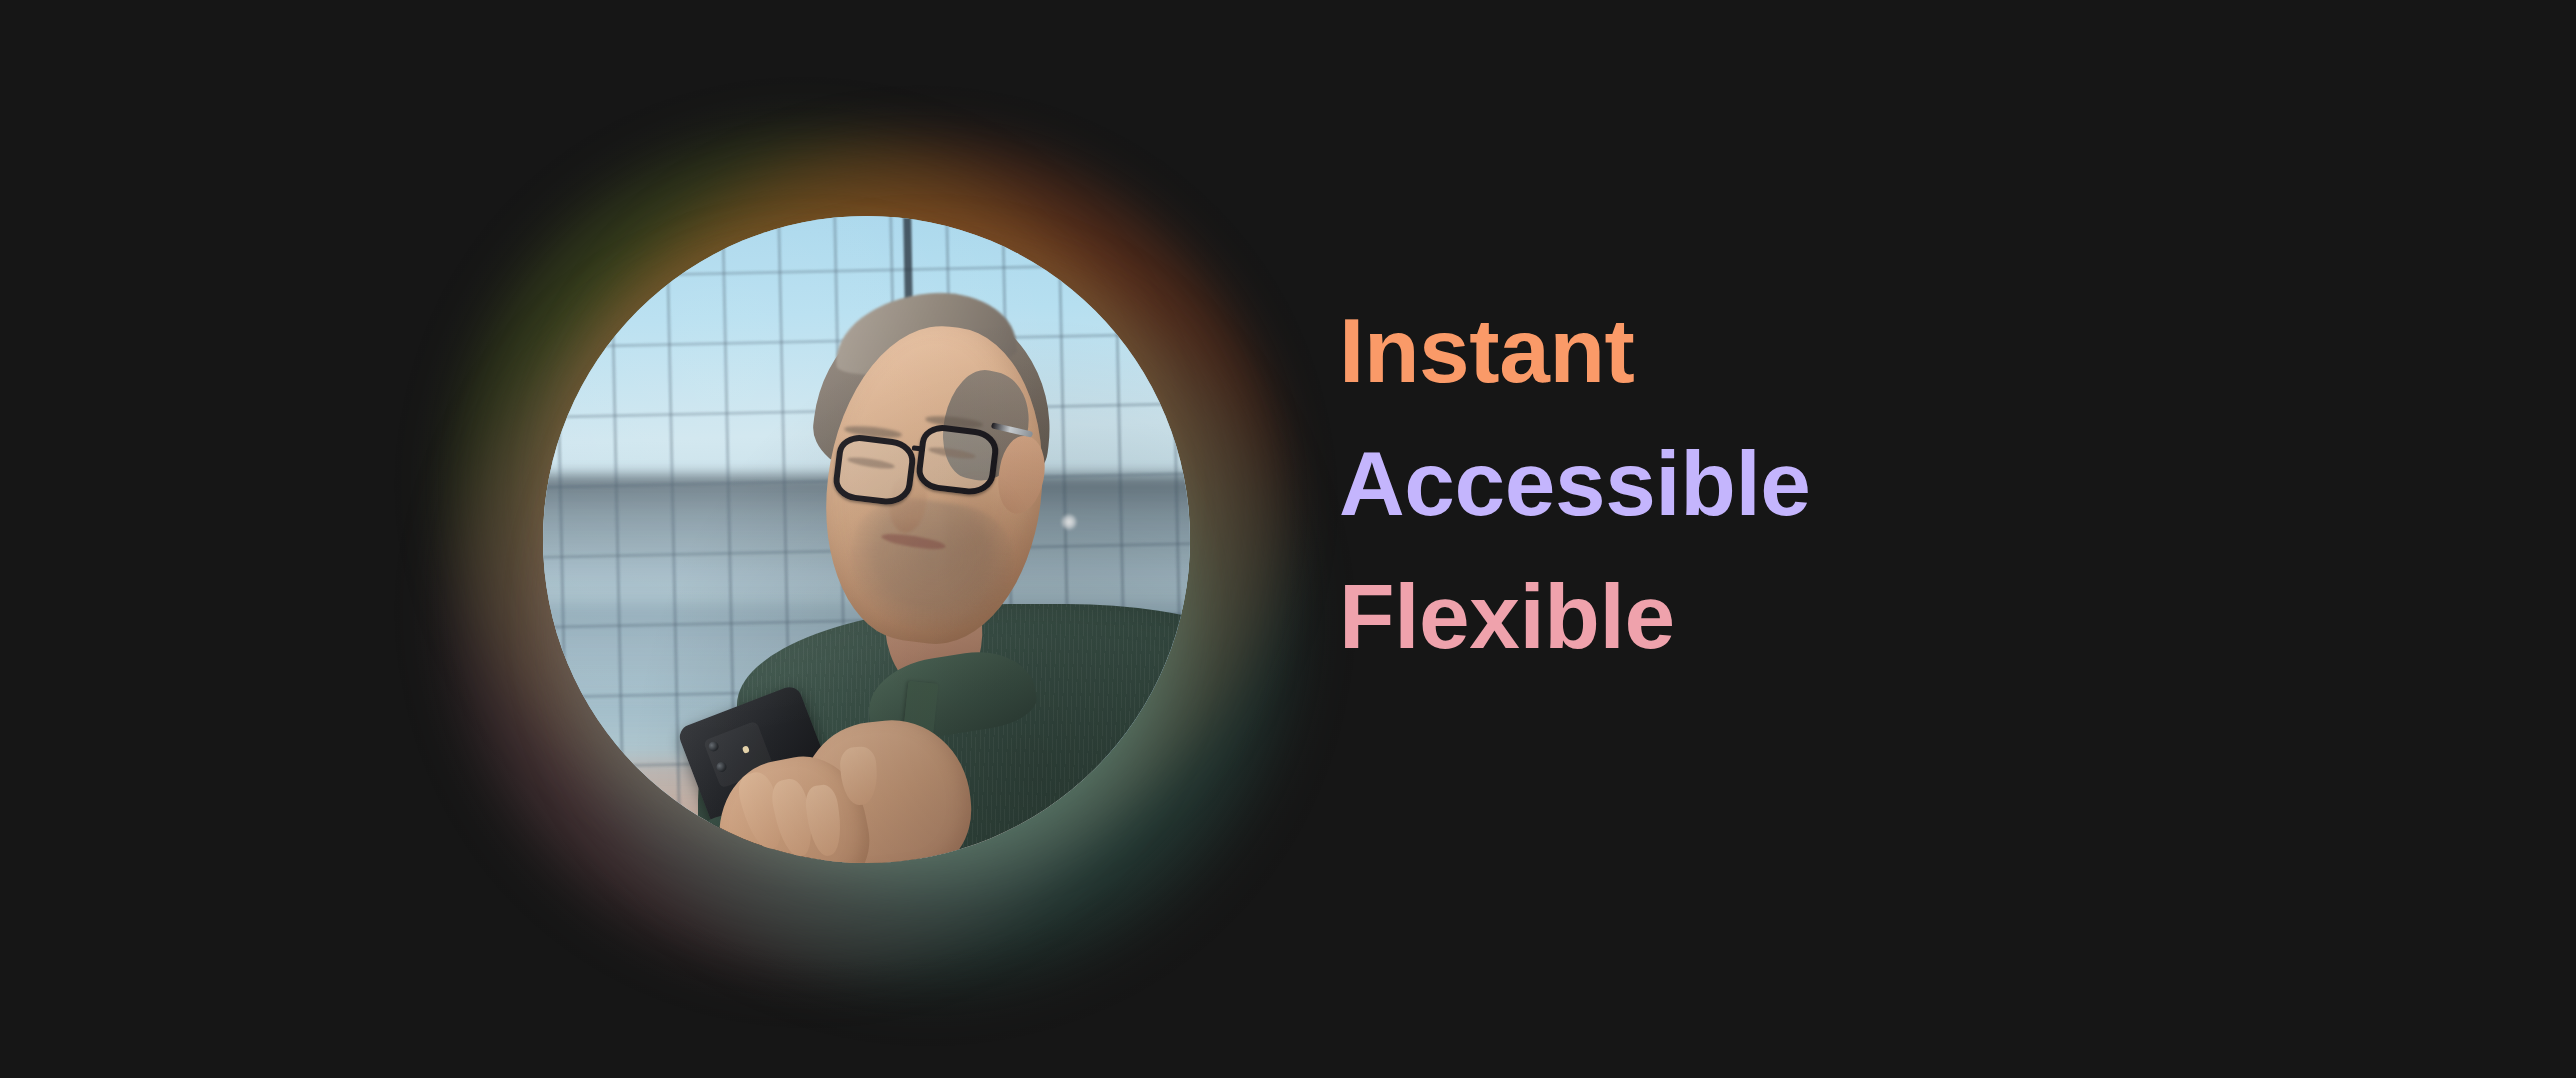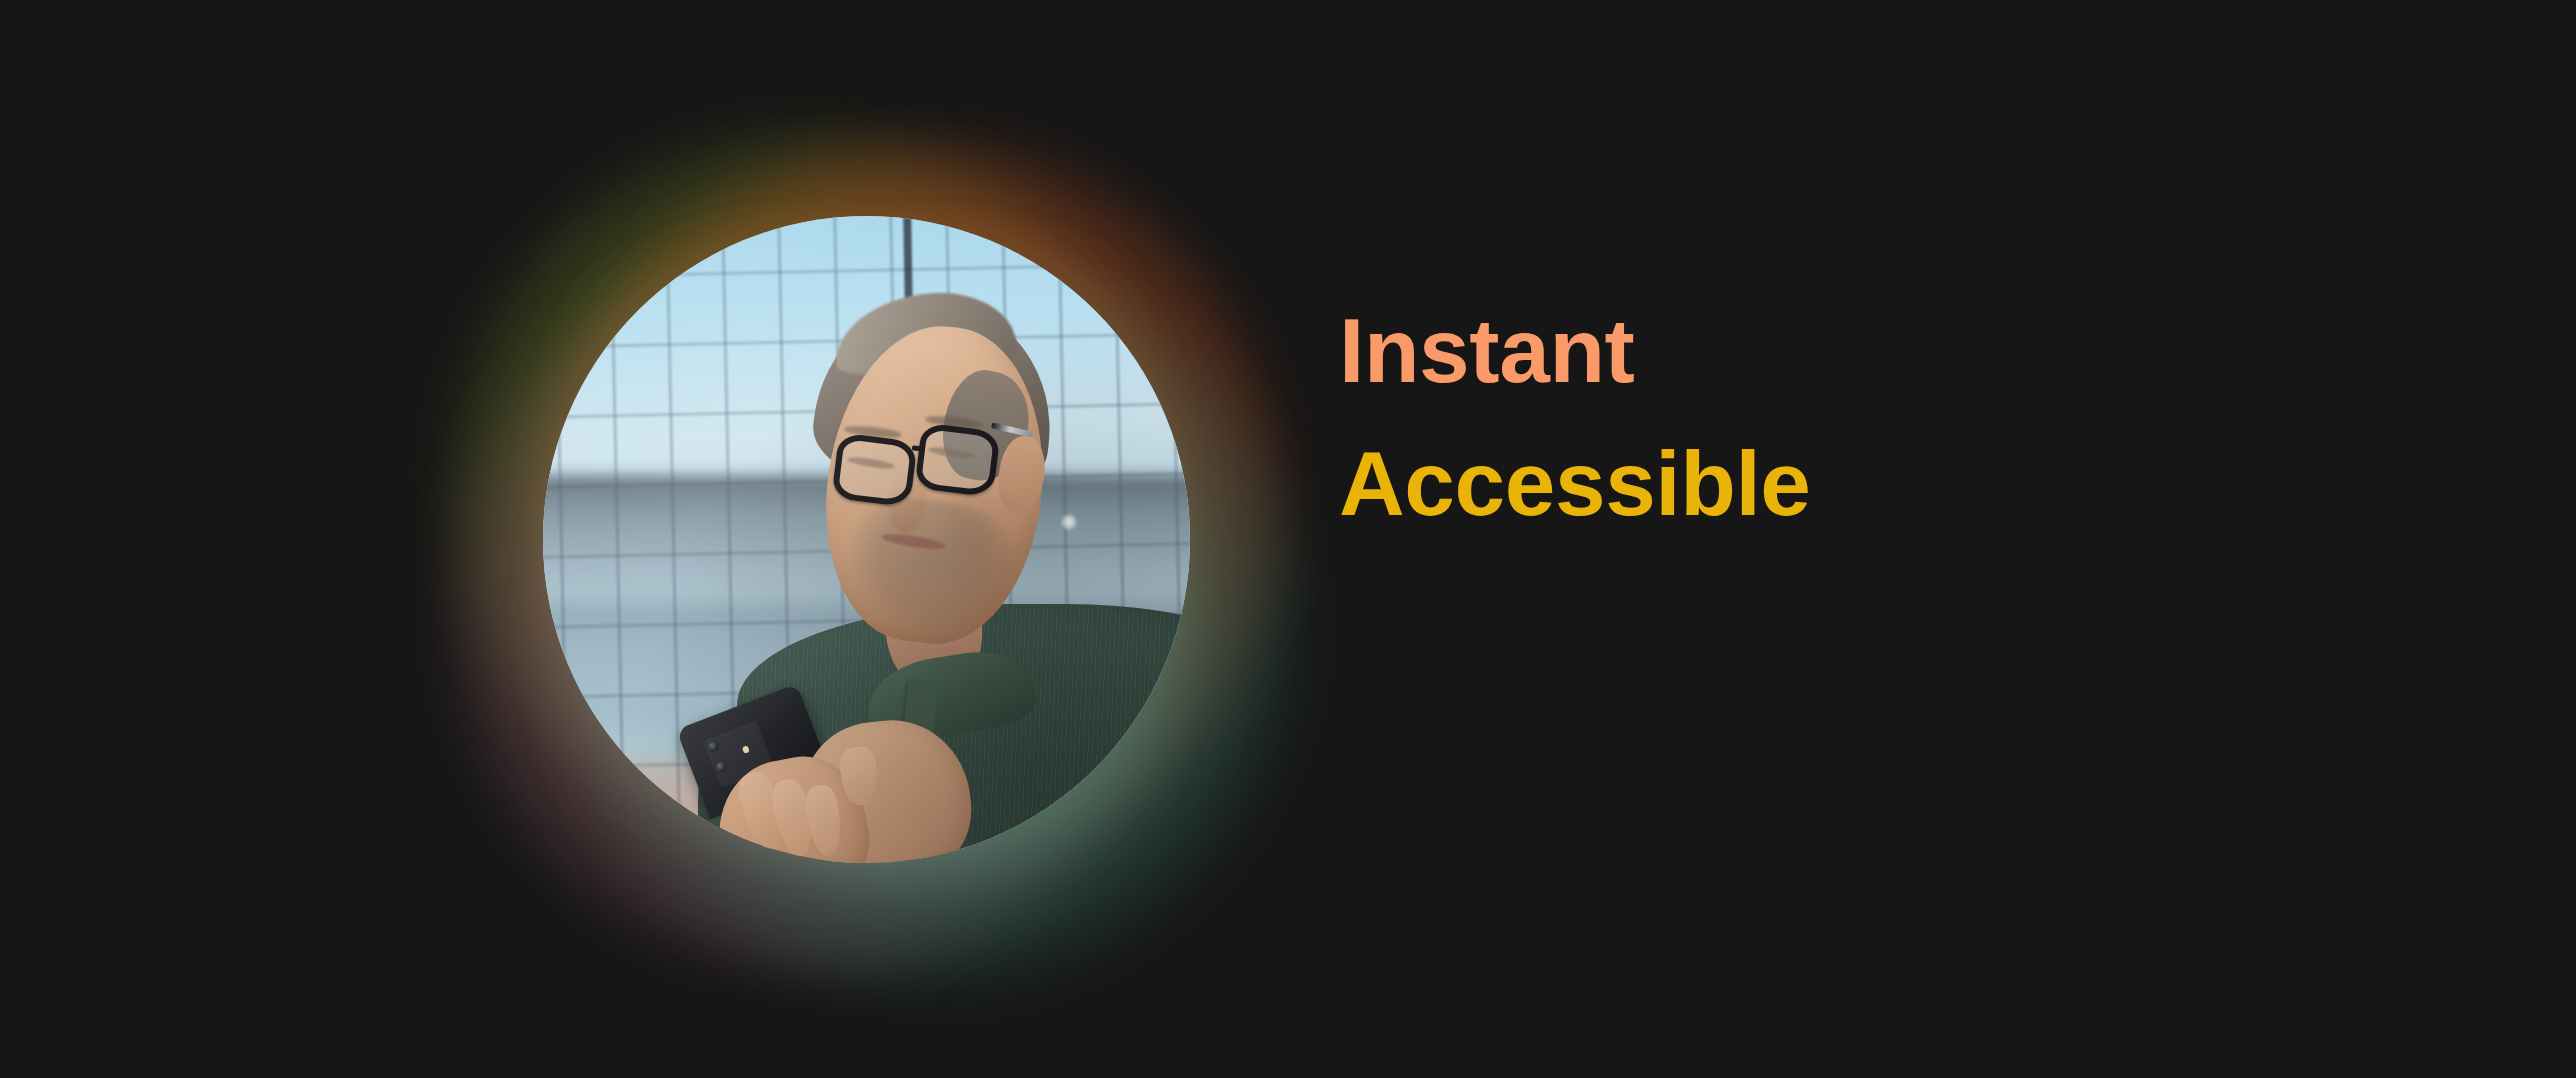--- a/index.html
+++ b/index.html
@@ -549,17 +549,18 @@
         <div class="finger" style="left:46%; top:82%; width:5.6%; height:9%;  transform:rotate(-4deg);"></div>
 
       </div>
 
       <div class="photo-grade"></div>
     </div>
   </div>
 
   <div class="words">
     <div class="word" style="color: rgb(250, 154, 104);">Instant</div>
-    <div class="word" style="color: #eab308;">Accessible</div>
+    <div class="word" style="color: #c4b5fd;">Accessible</div>
+    <div class="word" style="color: rgb(239, 162, 172);">Flexible</div>
   </div>
 
 </div>
 
 
 </body></html>

